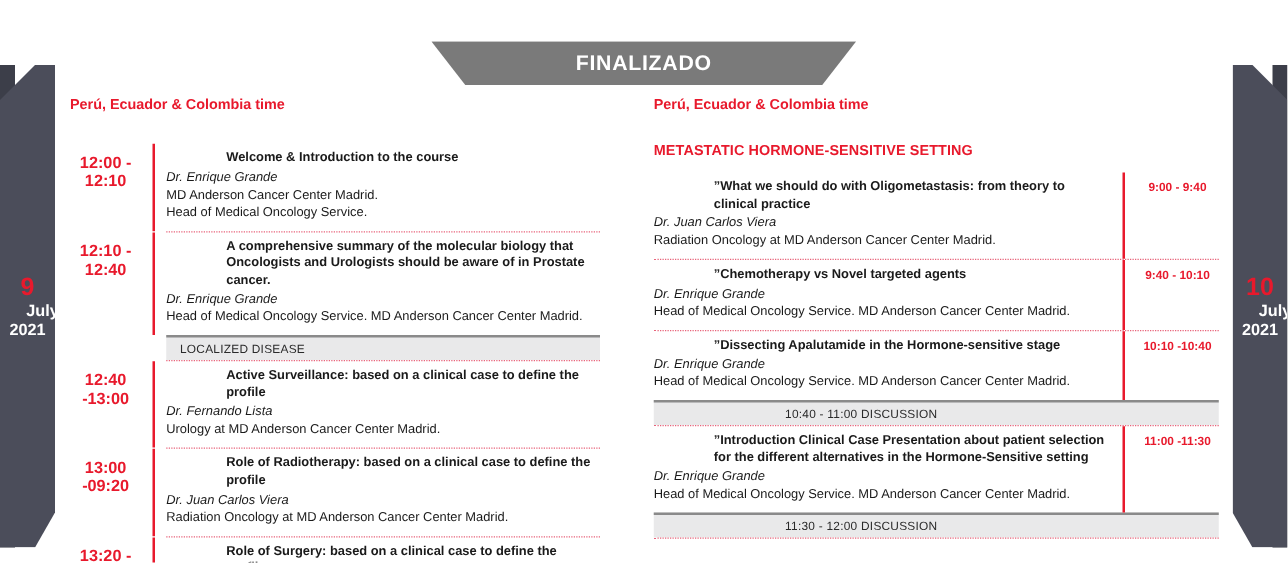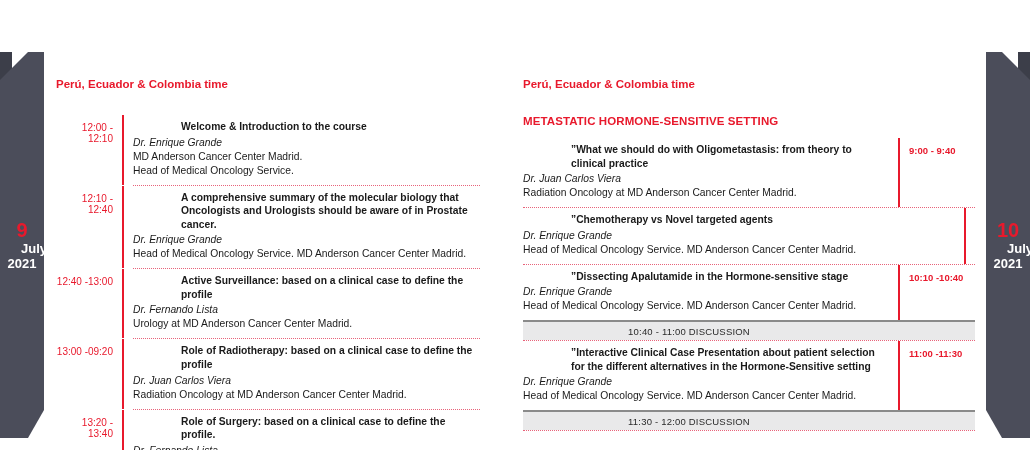--- a/index.html
+++ b/index.html
@@ -100,39 +100,40 @@
     margin-bottom: 11px;
   }
 
   
   .row { display: flex; position: relative; }
 
   
   .row-left .time-cell {
     width: 57px;
     flex: 0 0 57px;
-    text-align: right;
-    color: #e8192c;
-    font-size: 10px;
-    font-weight: normal;
+    text-align: center;
+    color: #e8192c;
+    font-size: 13px;
+    font-weight: bold;
     padding-top: 7px;
   }
   .rule {
     flex: 0 0 2px;
     width: 2px;
     background: #e8192c;
     margin: 0 9px 0 9px;
   }
   .row-left .body-cell { flex: 1 1 auto; padding-top: 5px; padding-bottom: 7px; }
 
   
   .row-right .body-cell { flex: 1 1 auto; padding-top: 5px; padding-bottom: 7px; }
   .row-right .time-cell {
     width: 66px;
     flex: 0 0 66px;
+    text-align: center;
     color: #e8192c;
     font-size: 9.5px;
     font-weight: bold;
     padding-top: 7px;
   }
 
   .s-title {
     font-size: 10.3px;
     font-weight: bold;
     color: #1a1a1a;
@@ -175,20 +176,23 @@
   .band-center {
     justify-content: center;
     padding-right: 120px;
   }
 </style>
 </head>
 <body>
 
 <div id="stage">
 
+  <div class="banner">
+    <span class="banner-label">FINALIZADO</span>
+  </div>
 
   <div class="slab-edge" style="left:0px;"></div>
   <div class="slab slab-left">
     <div class="slab-day">9</div>
     <div class="slab-month">July</div>
     <div class="slab-year">2021</div>
   </div>
 
   <div class="slab-edge" style="right:0px;"></div>
   <div class="slab slab-right">
@@ -213,20 +217,23 @@
         <div class="dotted dotted-left"></div>
         <div class="row row-left">
           <div class="time-cell">12:10 - 12:40</div>
           <div class="rule"></div>
           <div class="body-cell">
             <div class="s-title">A comprehensive summary of the molecular biology that Oncologists and Urologists should be aware of in Prostate cancer.</div>
             <div class="s-speaker">Dr. Enrique Grande</div>
             <div class="s-affil">Head of Medical Oncology Service. MD Anderson Cancer Center Madrid.</div>
           </div>
         </div>
+        <div class="band band-left">
+          <span>LOCALIZED DISEASE</span>
+        </div>
         <div class="dotted dotted-left"></div>
         <div class="row row-left">
           <div class="time-cell">12:40 -13:00</div>
           <div class="rule"></div>
           <div class="body-cell">
             <div class="s-title">Active Surveillance: based on a clinical case to define the profile</div>
             <div class="s-speaker">Dr. Fernando Lista</div>
             <div class="s-affil">Urology at MD Anderson Cancer Center Madrid.</div>
           </div>
         </div>
@@ -267,38 +274,39 @@
           <div class="time-cell">9:00 - 9:40</div>
         </div>
         <div class="dotted dotted-right"></div>
         <div class="row row-right">
           <div class="body-cell">
             <div class="s-title">”Chemotherapy vs Novel targeted agents</div>
             <div class="s-speaker">Dr. Enrique Grande</div>
             <div class="s-affil">Head of Medical Oncology Service. MD Anderson Cancer Center Madrid.</div>
           </div>
           <div class="rule"></div>
+          <div class="time-cell">9:40 - 10:10</div>
         </div>
         <div class="dotted dotted-right"></div>
         <div class="row row-right">
           <div class="body-cell">
             <div class="s-title">”Dissecting Apalutamide in the Hormone-sensitive stage</div>
             <div class="s-speaker">Dr. Enrique Grande</div>
             <div class="s-affil">Head of Medical Oncology Service. MD Anderson Cancer Center Madrid.</div>
           </div>
           <div class="rule"></div>
           <div class="time-cell">10:10 -10:40</div>
         </div>
         <div class="band band-center">
           <span>10:40  - 11:00  DISCUSSION</span>
         </div>
         <div class="dotted dotted-right"></div>
         <div class="row row-right">
           <div class="body-cell">
-            <div class="s-title">”Interactive Clinical Case Presentation about patient selection for the different alternatives in the Hormone-Sensitive setting</div>
+            <div class="s-title">”Introduction Clinical Case Presentation about patient selection for the different alternatives in the Hormone-Sensitive setting</div>
             <div class="s-speaker">Dr. Enrique Grande</div>
             <div class="s-affil">Head of Medical Oncology Service. MD Anderson Cancer Center Madrid.</div>
           </div>
           <div class="rule"></div>
           <div class="time-cell">11:00 -11:30</div>
         </div>
         <div class="band band-center">
           <span>11:30  - 12:00  DISCUSSION</span>
         </div>
         <div class="dotted dotted-right"></div>

